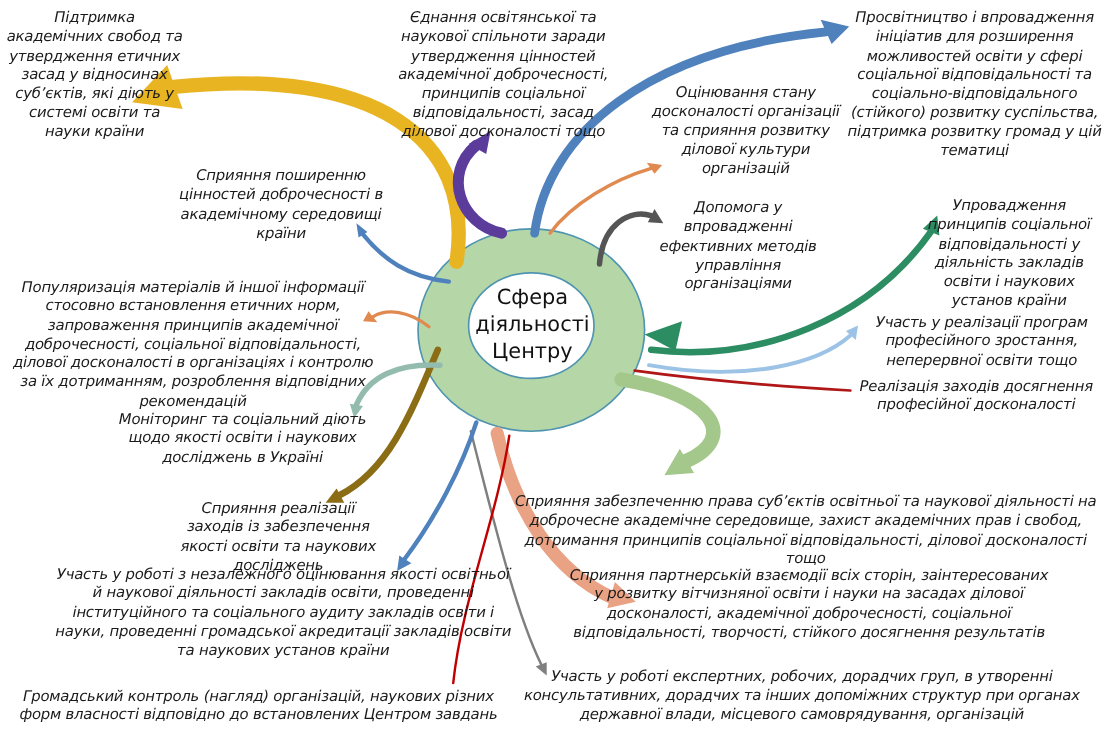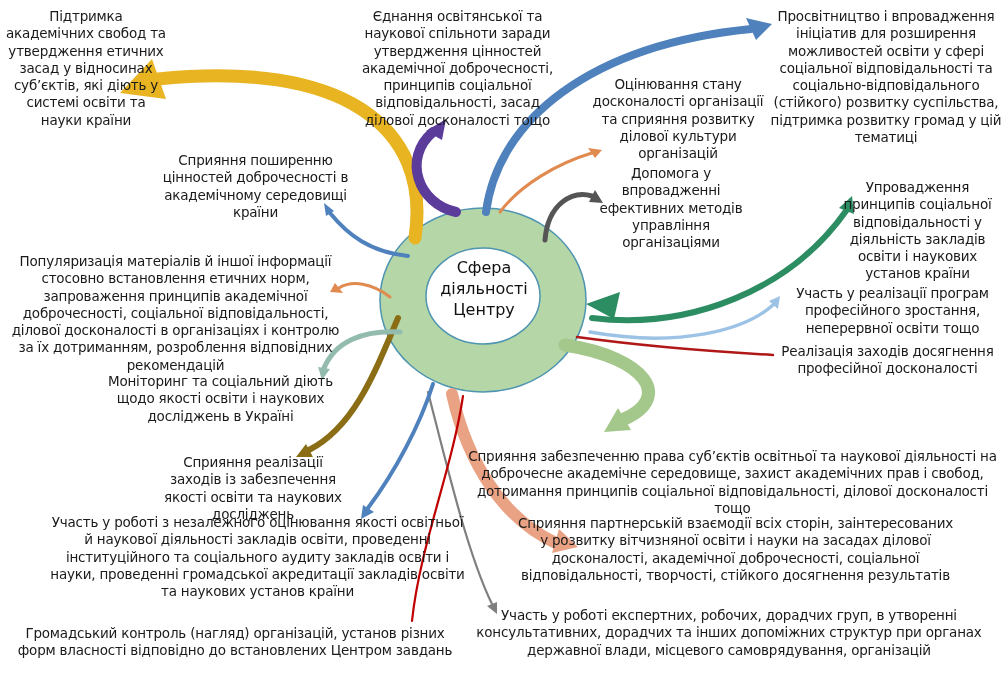--- a/index.html
+++ b/index.html
@@ -1,22 +1,22 @@
 <!DOCTYPE html>
 <html><head>
 <meta charset="utf-8">
 <style>
   html,body{margin:0;padding:0;background:#ffffff;}
   .stage{position:relative;width:1007px;height:677px;background:#ffffff;overflow:hidden;
          font-family:"DejaVu Sans","Liberation Sans",sans-serif;}
   .layer{position:absolute;left:0;top:0;width:1007px;height:677px;}
-  .node-label{position:absolute;font-size:13.5px;line-height:1.28;
+  .node-label{position:absolute;font-style:italic;font-size:13.5px;line-height:1.28;
               color:#1a1a1a;text-align:center;letter-spacing:-0.2px;}
   .center-label{position:absolute;left:425px;top:258px;width:118px;text-align:center;
-                font-size:16px;line-height:1.3;color:#111;font-style:normal;}
+                font-size:19px;line-height:1.3;color:#111;font-style:normal;}
   svg{display:block;}
   .shaft{fill:none;stroke-linecap:round;}
 </style>
 </head>
 <body>
 
 <div class="stage">
 
   <svg class="layer" viewBox="0 0 1007 677">
 
@@ -109,26 +109,26 @@
     <ellipse cx="483" cy="296" rx="57" ry="48" fill="#ffffff" stroke="#4f94b0" stroke-width="1.5"></ellipse>
   </svg>
 
   <div class="center-label">Сфера діяльності Центру</div>
 
   <div class="node-label" style="left:6px;top:8px;width:160px;">Підтримка академічних свобод та утвердження етичних засад у відносинах суб’єктів, які діють у системі освіти та науки країни</div>
   <div class="node-label" style="left:158px;top:152px;width:195px;">Сприяння поширенню цінностей доброчесності в академічному середовищі країни</div>
   <div class="node-label" style="left:350px;top:8px;width:215px;">Єднання освітянської та наукової спільноти заради утвердження цінностей академічної доброчесності, принципів соціальної відповідальності, засад ділової досконалості тощо</div>
   <div class="node-label" style="left:768px;top:8px;width:236px;">Просвітництво і впровадження ініціатив для розширення можливостей освіти у сфері соціальної відповідальності та соціально-відповідального (стійкого) розвитку суспільства, підтримка розвитку громад у цій тематиці</div>
   <div class="node-label" style="left:583px;top:76px;width:190px;">Оцінювання стану досконалості організації та сприяння розвитку ділової культури організацій</div>
-  <div class="node-label" style="left:597px;top:165px;width:148px;">Допомога у впровадженні ефективних методів управління організаціями</div>
+  <div class="node-label" style="left:597px;top:181px;width:148px;">Допомога у впровадженні ефективних методів управління організаціями</div>
   <div class="node-label" style="left:830px;top:151px;width:175px;margin-top:28px;">Упровадження принципів соціальної відповідальності у діяльність закладів освіти і наукових установ країни</div>
   <div class="node-label" style="left:780px;top:285px;width:225px;">Участь у реалізації програм професійного зростання, неперервної освіти тощо</div>
   <div class="node-label" style="left:770px;top:343px;width:235px;">Реалізація заходів досягнення професійної досконалості</div>
   <div class="node-label" style="left:460px;top:448px;width:545px;">Сприяння забезпеченню права суб’єктів освітньої та наукової діяльності на доброчесне академічне середовище, захист академічних прав і свобод, дотримання принципів соціальної відповідальності, ділової досконалості тощо</div>
   <div class="node-label" style="left:518px;top:515px;width:435px;">Сприяння партнерській взаємодії всіх сторін, заінтересованих у розвитку вітчизняної освіти і науки на засадах ділової досконалості, академічної доброчесності, соціальної відповідальності, творчості, стійкого досягнення результатів</div>
   <div class="node-label" style="left:455px;top:607px;width:548px;">Участь у роботі експертних, робочих, дорадчих груп, в утворенні консультативних, дорадчих та інших допоміжних структур при органах державної влади, місцевого самоврядування, організацій</div>
-  <div class="node-label" style="left:15px;top:625px;width:440px;">Громадський контроль (нагляд) організацій, установ різних форм власності відповідно до встановлених Центром завдань</div>
+  <div class="node-label" style="left:15px;top:625px;width:440px;">Громадський контроль (нагляд) організацій, наукових різних форм власності відповідно до встановлених Центром завдань</div>
   <div class="node-label" style="left:50px;top:514px;width:415px;">Участь у роботі з незалежного оцінювання якості освітньої й наукової діяльності закладів освіти, проведенні інституційного та соціального аудиту закладів освіти і науки, проведенні громадської акредитації закладів освіти та наукових установ країни</div>
   <div class="node-label" style="left:158px;top:454px;width:190px;">Сприяння реалізації заходів із забезпечення якості освіти та наукових досліджень</div>
   <div class="node-label" style="left:103px;top:373px;width:235px;">Моніторинг та соціальний діють щодо якості освіти і наукових досліджень в Україні</div>
   <div class="node-label" style="left:3px;top:253px;width:345px;">Популяризація матеріалів й іншої інформації стосовно встановлення етичних норм, запроваження принципів академічної доброчесності, соціальної відповідальності, ділової досконалості в організаціях і контролю за їх дотриманням, розроблення відповідних рекомендацій</div>
 
 </div>
 
 </body></html>

